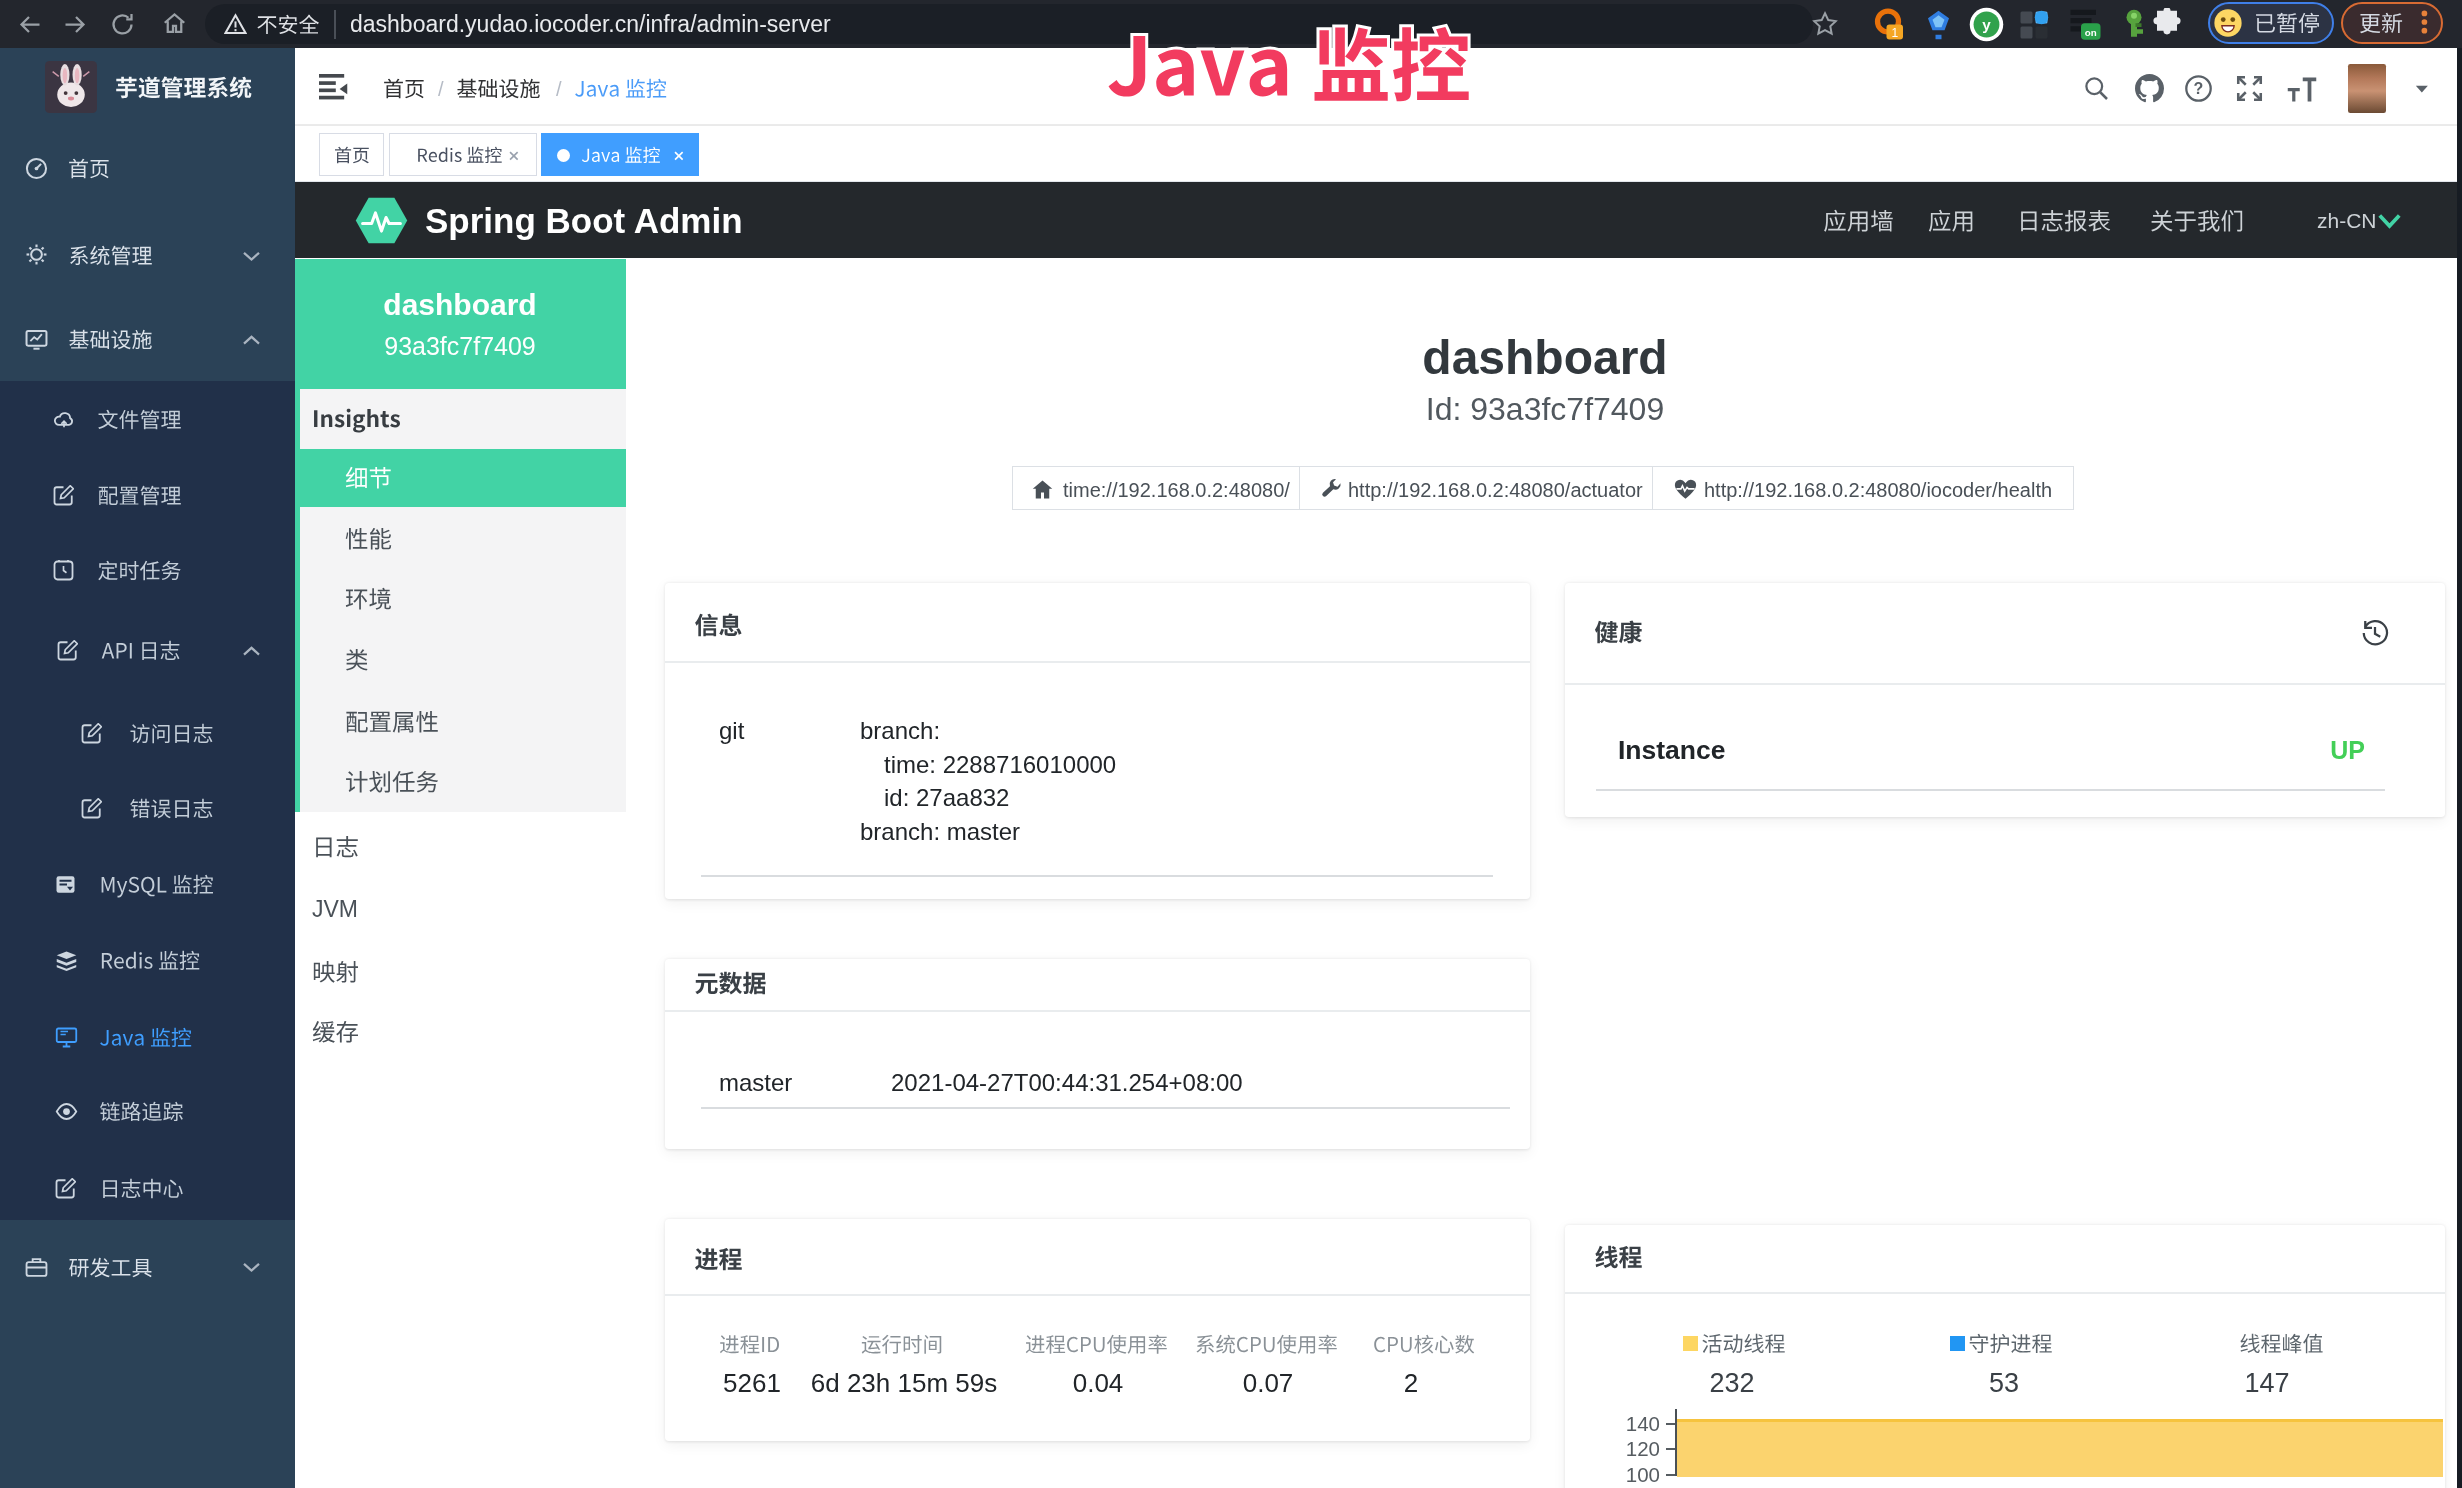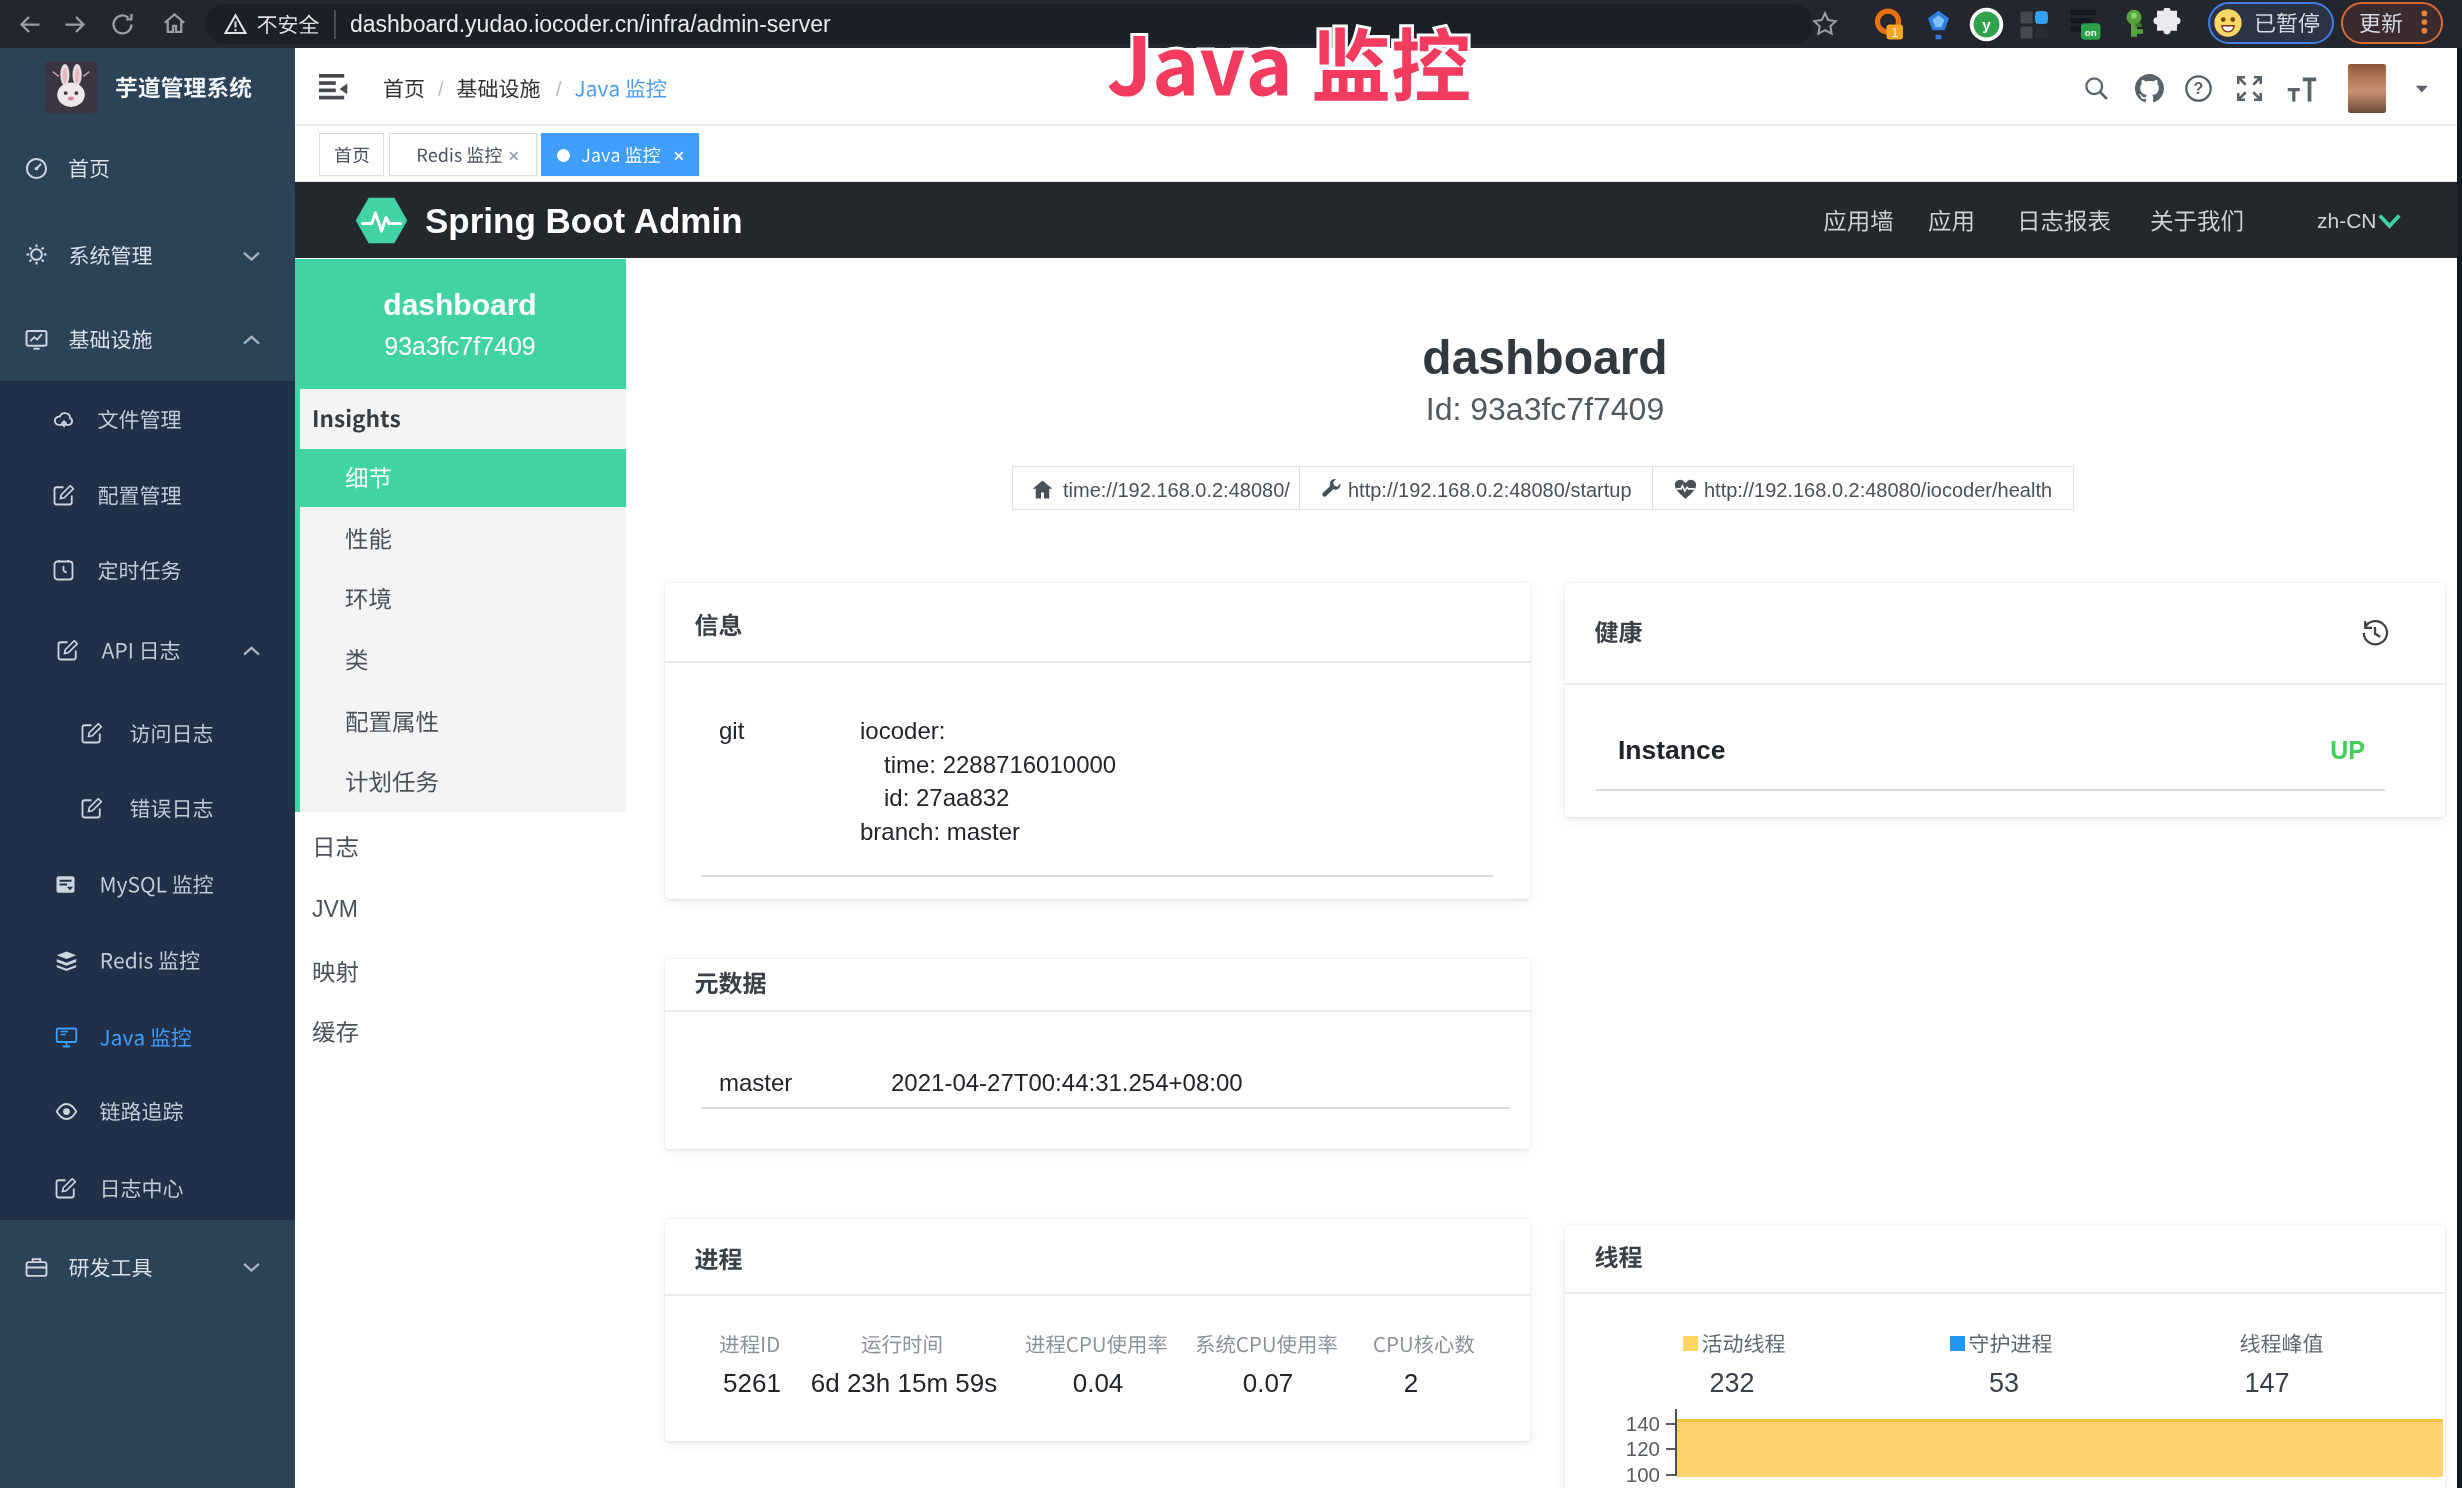--- a/index.html
+++ b/index.html
@@ -460,36 +460,36 @@
 <div style="position:absolute;top:393px;font:400 32px &quot;Liberation Sans&quot;,sans-serif;color:#51585e;white-space:nowrap;line-height:32px;left:1545px;transform:translateX(-50%);">Id: 93a3fc7f7409</div>
 <div style="position:absolute;left:1012px;top:466px;width:288px;height:44px;border:1.5px solid #dce0e5;background:#fff"></div>
 <svg style="position:absolute;left:1031px;top:479px" width="23" height="21" viewBox="0 0 30 28">
     <path d="M15 2L2 13h4v13h7v-8h4v8h7V13h4z" fill="#495057"></path>
   </svg>
 <div style="position:absolute;top:480px;font:400 20px &quot;Liberation Sans&quot;,sans-serif;color:#495057;white-space:nowrap;line-height:20px;left:1063px;">time://192.168.0.2:48080/</div>
 <div style="position:absolute;left:1299px;top:466px;width:355px;height:44px;border:1.5px solid #dce0e5;background:#fff"></div>
 <svg style="position:absolute;left:1321px;top:478px" width="21" height="21" viewBox="0 0 28 28">
     <path d="M26 7a7 7 0 0 1-9.6 8L7 24a3 3 0 0 1-4.4-4.4L12 11A7 7 0 0 1 20 1.5L16 5.5l1.5 4.5L22 11.5z" fill="#495057"></path>
   </svg>
-<div style="position:absolute;top:480px;font:400 20px &quot;Liberation Sans&quot;,sans-serif;color:#495057;white-space:nowrap;line-height:20px;left:1348px;">http://192.168.0.2:48080/startup</div>
+<div style="position:absolute;top:480px;font:400 20px &quot;Liberation Sans&quot;,sans-serif;color:#495057;white-space:nowrap;line-height:20px;left:1348px;">http://192.168.0.2:48080/actuator</div>
 <div style="position:absolute;left:1652px;top:466px;width:422px;height:44px;border:1.5px solid #dce0e5;background:#fff"></div>
 <svg style="position:absolute;left:1674px;top:479px" width="23" height="20.5" viewBox="0 0 30 27">
     <path d="M15 26C5 18 1 12.5 1 8a7 7 0 0 1 13-3.6L15 5.6l1-1.2A7 7 0 0 1 29 8c0 4.5-4 10-14 18z" fill="#495057"></path>
     <path d="M3 13h6l2-4 3 7 3-5 2 2h8" stroke="#fff" stroke-width="2" fill="none"></path>
   </svg>
 <div style="position:absolute;top:480px;font:400 20px &quot;Liberation Sans&quot;,sans-serif;color:#495057;white-space:nowrap;line-height:20px;left:1704px;">http://192.168.0.2:48080/iocoder/health</div>
 <div style="position:absolute;left:665px;top:583px;width:865px;height:316px;background:#fff;border-radius:3.8px;box-shadow:0 0.8px 3px rgba(0,0,0,0.09),0 3.8px 13.7px rgba(0,0,0,0.06);"></div>
 <div style="position:absolute;left:694px;top:613px;">
     <svg style="overflow:visible;display:block" width="49" height="24" viewBox="0 0 64 32">
       <path fill="#3a4046" d="M12.3 10.8L12.3 13.8L28.4 13.8L28.4 10.8ZM12.3 15.5L12.3 18.4L28.4 18.4L28.4 15.5ZM11.8 20.3L11.8 31.0L15.0 31.0L15.0 30.0L25.4 30.0L25.4 30.9L28.8 30.9L28.8 20.3ZM15.0 26.9L15.0 23.3L25.4 23.3L25.4 26.9ZM17.2 2.1C18.0 3.3 18.8 4.8 19.2 6.0L10.0 6.0L10.0 9.1L30.8 9.1L30.8 6.0L21.0 6.0L22.8 5.2C22.4 4.0 21.4 2.2 20.5 0.9ZM7.5 1.1C6.0 5.6 3.5 10.2 0.8 13.1C1.4 14.0 2.4 16.0 2.7 16.9C3.5 16.0 4.3 15.0 5.1 13.9L5.1 31.1L8.6 31.1L8.6 7.8C9.5 5.9 10.3 4.0 10.9 2.1ZM41.5 10.9L54.2 10.9L54.2 12.4L41.5 12.4ZM41.5 15.2L54.2 15.2L54.2 16.6L41.5 16.6ZM41.5 6.7L54.2 6.7L54.2 8.2L41.5 8.2ZM40.1 21.5L40.1 26.0C40.1 29.4 41.2 30.5 45.8 30.5C46.7 30.5 50.9 30.5 51.9 30.5C55.5 30.5 56.6 29.4 57.1 24.9C56.0 24.7 54.4 24.1 53.5 23.5C53.4 26.6 53.1 27.0 51.6 27.0C50.5 27.0 47.0 27.0 46.1 27.0C44.3 27.0 44.0 26.9 44.0 25.9L44.0 21.5ZM55.7 21.8C57.2 24.0 58.6 27.0 59.0 28.9L62.7 27.3C62.2 25.3 60.6 22.5 59.2 20.4ZM36.0 21.0C35.3 23.2 34.1 25.9 33.0 27.7L36.5 29.5C37.6 27.6 38.6 24.6 39.4 22.4ZM45.2 20.6C46.7 22.1 48.4 24.2 49.1 25.6L52.2 23.8C51.6 22.6 50.2 20.9 48.9 19.6L58.1 19.6L58.1 3.8L49.3 3.8C49.7 3.0 50.2 2.2 50.7 1.2L46.0 0.6C45.9 1.6 45.5 2.8 45.2 3.8L37.8 3.8L37.8 19.6L47.0 19.6Z"></path>
     </svg>
   </div>
 <div style="position:absolute;left:665px;top:661px;width:865px;height:1.5px;background:#e9ecee"></div>
 <div style="position:absolute;top:719px;font:400 24px &quot;Liberation Sans&quot;,sans-serif;color:#212529;white-space:nowrap;line-height:24px;left:719px;">git</div>
-<div style="position:absolute;top:719px;font:400 24px &quot;Liberation Sans&quot;,sans-serif;color:#212529;white-space:nowrap;line-height:24px;left:860px;">iocoder:</div>
+<div style="position:absolute;top:719px;font:400 24px &quot;Liberation Sans&quot;,sans-serif;color:#212529;white-space:nowrap;line-height:24px;left:860px;">branch:</div>
 <div style="position:absolute;top:753px;font:400 24px &quot;Liberation Sans&quot;,sans-serif;color:#212529;white-space:nowrap;line-height:24px;left:884px;">time: 2288716010000</div>
 <div style="position:absolute;top:786px;font:400 24px &quot;Liberation Sans&quot;,sans-serif;color:#212529;white-space:nowrap;line-height:24px;left:884px;">id: 27aa832</div>
 <div style="position:absolute;top:820px;font:400 24px &quot;Liberation Sans&quot;,sans-serif;color:#212529;white-space:nowrap;line-height:24px;left:860px;">branch: master</div>
 <div style="position:absolute;left:701px;top:875px;width:792px;height:1.5px;background:#d9dcdf"></div>
 <div style="position:absolute;left:1565px;top:583px;width:880px;height:234px;background:#fff;border-radius:3.8px;box-shadow:0 0.8px 3px rgba(0,0,0,0.09),0 3.8px 13.7px rgba(0,0,0,0.06);"></div>
 <div style="position:absolute;left:1594px;top:620px;">
     <svg style="overflow:visible;display:block" width="49" height="24" viewBox="0 0 64 32">
       <path fill="#3a4046" d="M9.3 16.3C9.3 16.0 9.8 15.6 10.4 15.3L13.2 15.3C13.0 17.5 12.6 19.5 12.1 21.2C11.5 20.2 11.1 19.0 10.7 17.6L8.1 18.5C8.7 21.0 9.6 23.0 10.6 24.6C9.7 26.3 8.5 27.6 7.2 28.6L7.2 8.1C8.0 6.0 8.7 4.0 9.2 2.0L5.8 1.0C4.7 5.5 2.8 9.9 0.6 12.9C1.2 13.9 2.1 16.1 2.4 17.0C2.9 16.4 3.4 15.6 3.8 14.8L3.8 31.0L7.2 31.0L7.2 28.8C7.9 29.3 9.0 30.4 9.5 31.0C10.8 30.1 11.9 28.8 12.8 27.3C15.6 29.8 19.2 30.4 23.5 30.4L29.9 30.4C30.1 29.5 30.6 27.9 31.1 27.2C29.4 27.2 25.0 27.2 23.7 27.2C20.0 27.2 16.7 26.7 14.3 24.3C15.5 21.3 16.3 17.5 16.7 12.7L14.7 12.3L14.1 12.4L13.0 12.4C14.3 10.0 15.7 7.0 16.8 4.0L14.6 2.6L13.6 3.0L9.0 3.0L9.0 6.2L12.4 6.2C11.4 8.7 10.4 10.8 10.0 11.5C9.3 12.5 8.4 13.5 7.8 13.7C8.3 14.3 9.1 15.7 9.3 16.3ZM17.4 3.4L17.4 6.0L20.9 6.0L20.9 7.6L16.1 7.6L16.1 10.3L20.9 10.3L20.9 12.0L17.4 12.0L17.4 14.7L20.9 14.7L20.9 16.2L17.2 16.2L17.2 19.1L20.9 19.1L20.9 20.6L16.5 20.6L16.5 23.6L20.9 23.6L20.9 26.5L24.0 26.5L24.0 23.6L30.1 23.6L30.1 20.6L24.0 20.6L24.0 19.1L29.2 19.1L29.2 16.2L24.0 16.2L24.0 14.7L29.1 14.7L29.1 10.3L31.1 10.3L31.1 7.6L29.1 7.6L29.1 3.4L24.0 3.4L24.0 1.2L20.9 1.2L20.9 3.4ZM24.0 10.3L26.2 10.3L26.2 12.0L24.0 12.0ZM24.0 7.6L24.0 6.0L26.2 6.0L26.2 7.6ZM56.5 15.1L56.5 16.6L52.2 16.6L52.2 15.1ZM56.5 12.4L52.2 12.4L52.2 11.0L56.5 11.0ZM46.7 1.6L47.7 3.5L35.5 3.5L35.5 12.8C35.5 17.5 35.3 24.2 32.7 28.8C33.5 29.2 35.1 30.3 35.8 30.9C38.7 25.9 39.2 18.0 39.2 12.8L39.2 6.8L48.3 6.8L48.3 8.4L41.1 8.4L41.1 11.0L48.3 11.0L48.3 12.4L39.7 12.4L39.7 15.1L48.3 15.1L48.3 16.6L40.7 16.6L40.7 19.2L41.5 19.2L39.8 21.0C41.2 21.9 43.1 23.1 44.1 23.9C42.0 24.7 39.9 25.5 38.4 26.0L39.8 29.1C42.3 28.0 45.3 26.6 48.3 25.2L48.3 27.3C48.3 27.8 48.1 28.0 47.6 28.0C47.0 28.0 45.1 28.0 43.5 28.0C44.0 28.8 44.5 30.2 44.6 31.1C47.4 31.1 49.2 31.1 50.5 30.6C51.8 30.1 52.2 29.2 52.2 27.4L52.2 24.4C54.4 26.9 57.3 28.7 60.8 29.7C61.3 28.8 62.3 27.4 63.1 26.7C60.7 26.2 58.6 25.3 56.8 24.2C58.3 23.4 60.0 22.4 61.6 21.4L58.8 19.2L60.1 19.2L60.1 15.3L62.9 15.3L62.9 12.1L60.1 12.1L60.1 8.4L52.2 8.4L52.2 6.8L62.6 6.8L62.6 3.5L52.1 3.5C51.7 2.5 51.1 1.5 50.6 0.6ZM48.3 19.2L48.3 22.2L44.8 23.6L46.5 21.8C45.5 21.1 43.8 20.0 42.4 19.2ZM52.2 19.2L58.7 19.2C57.6 20.2 55.9 21.4 54.4 22.3C53.5 21.5 52.8 20.6 52.2 19.6Z"></path>
     </svg>
   </div>

